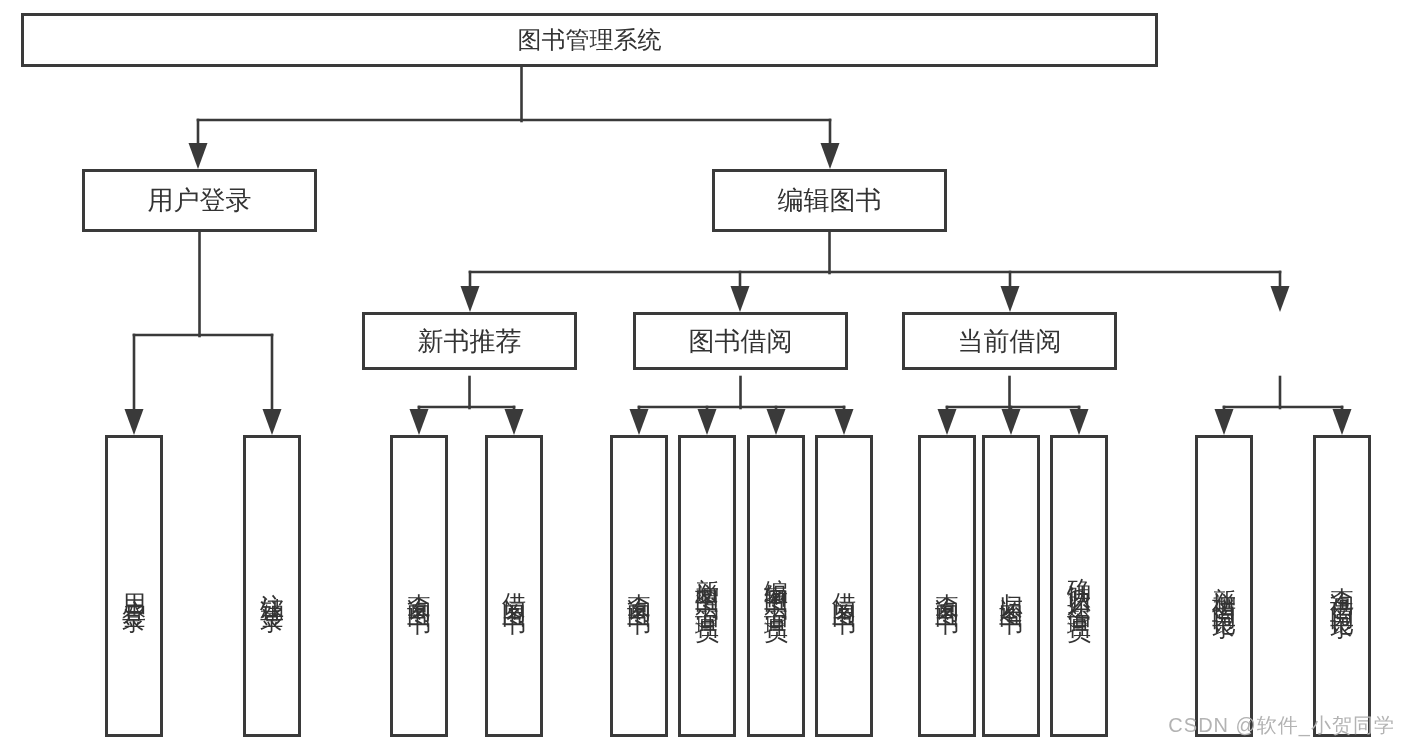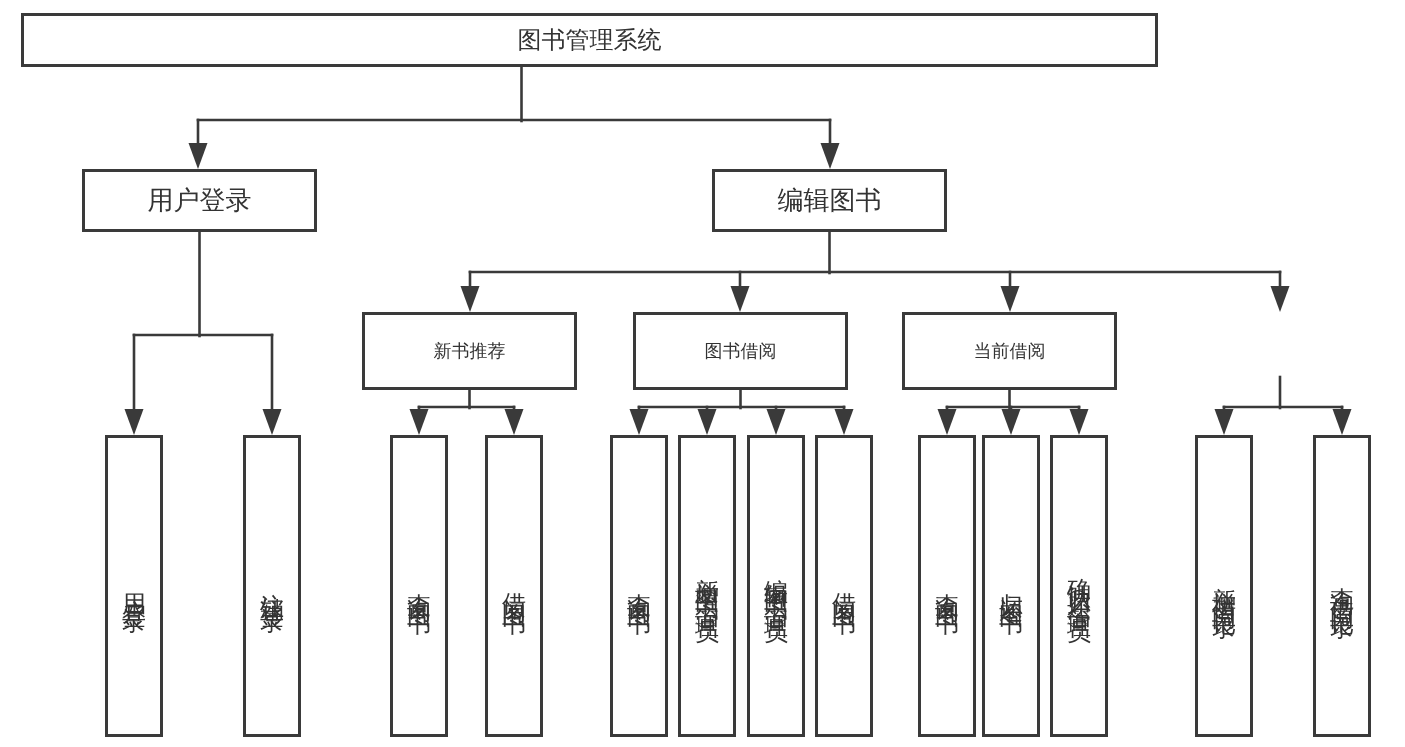--- a/index.html
+++ b/index.html
@@ -22,21 +22,21 @@
     position:absolute;
     background:var(--bg);
     border:3px solid var(--border);
     box-sizing:border-box;
     display:flex;align-items:center;justify-content:center;
     color:var(--text);
     z-index:2;
   }
   .root-box{left:21px;top:13px;width:1137px;height:54px;font-size:24px;}
   .lvl1{top:169px;width:235px;height:63px;font-size:26px;}
-  .lvl2{top:312px;width:215px;height:78px;font-size:18px;}
+  .lvl2{top:312px;width:215px;height:58px;font-size:26px;}
   .leaf{top:435px;width:58px;height:302px;}
   .vlabel{
     writing-mode:vertical-rl;
     text-orientation:mixed;
     letter-spacing:6px;
     line-height:1;
     font-size:24px;
     white-space:nowrap;
   }
   .hlabel{white-space:nowrap;}
@@ -187,14 +187,15 @@
   <div class="node leaf" style="left:1050px">
     <span class="vlabel">确认归还（管理员）</span>
   </div>
   <div class="node leaf" style="left:1195px">
     <span class="vlabel">新增借阅记录</span>
   </div>
   <div class="node leaf" style="left:1313px">
     <span class="vlabel">查询借阅记录</span>
   </div>
 
+  <div id="watermark">CSDN @软件_小贺同学</div>
 
 </div>
 
 </body></html>

